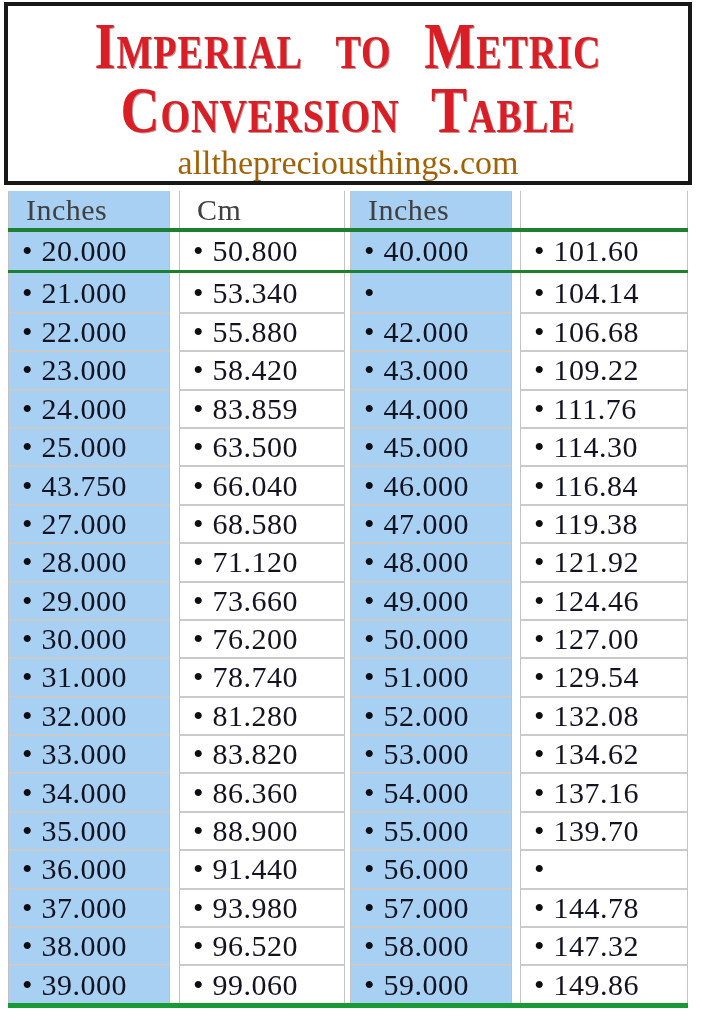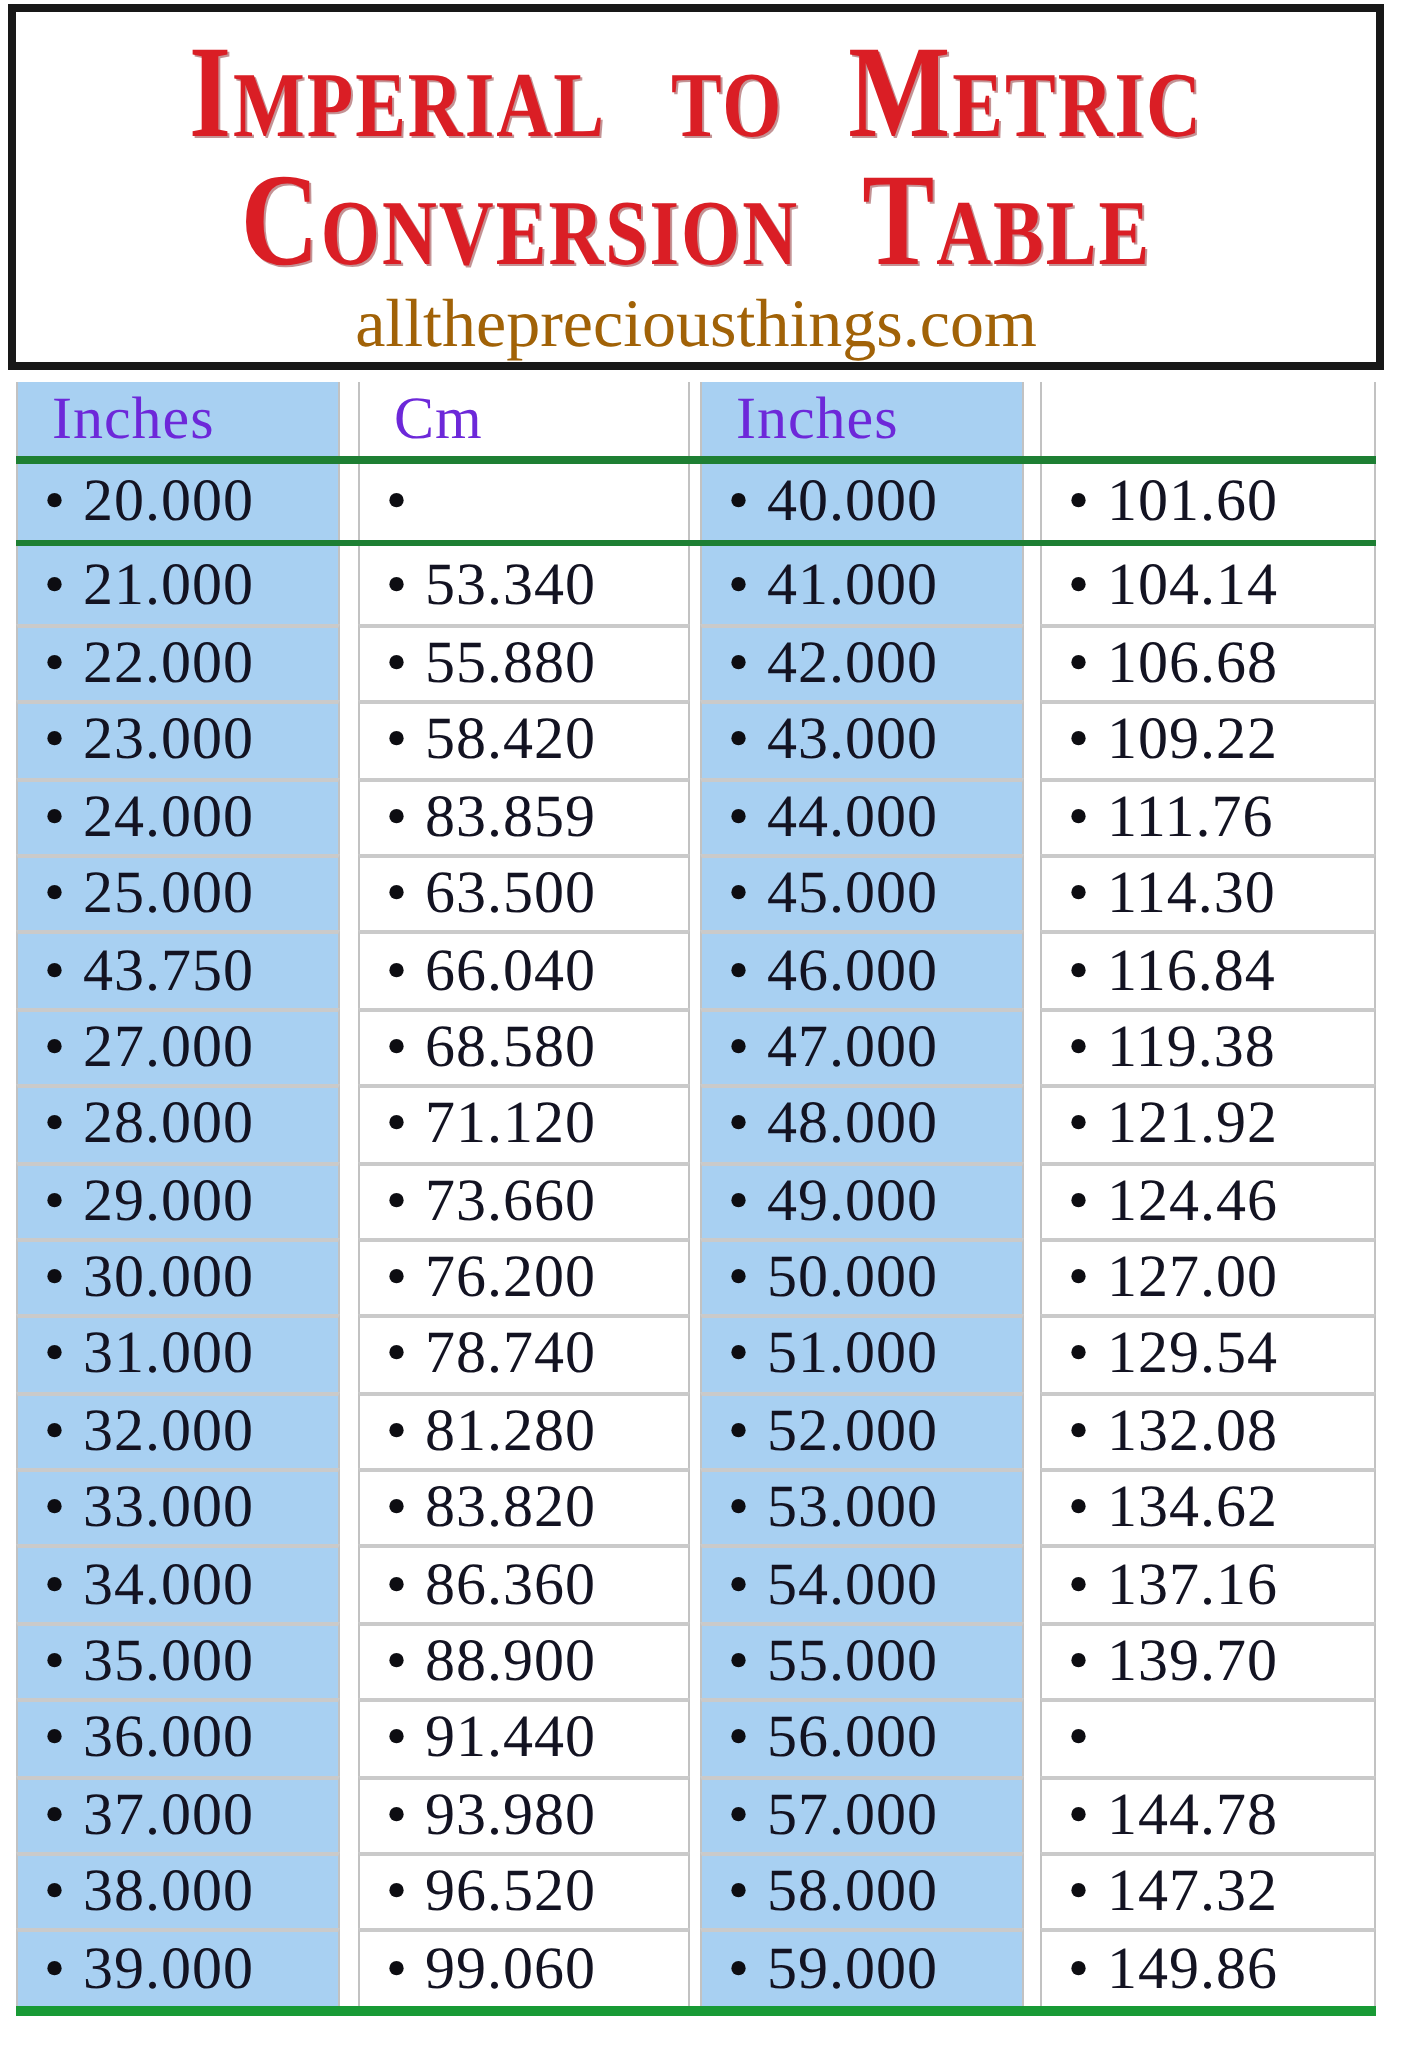--- a/index.html
+++ b/index.html
@@ -33,21 +33,21 @@
   .cell{
     box-sizing:border-box;display:flex;align-items:center;
     padding-left:13px;height:100%;
     border-left:1.5px solid #c2c2c2;border-right:1.5px solid #c2c2c2;
   }
   .c0{width:162px;margin-right:9px;background:#a8d0f2;}
   .c1{width:166px;margin-right:5px;background:#ffffff;}
   .c2{width:162px;margin-right:8px;background:#a8d0f2;}
   .c3{width:168px;background:#ffffff;}
   .sep .cell{border-top:2px solid #cacaca;}
-  .hlabel{font-size:30px;color:#6d28d9;letter-spacing:.5px;padding-left:4px;}
+  .hlabel{font-size:30px;color:#404040;letter-spacing:.5px;padding-left:4px;}
   .bullet{font-size:30px;color:#0d0d12;margin-right:9px;line-height:1;}
   .val{font-size:30px;color:#131322;letter-spacing:.5px;}
   .greenbar{height:3.5px;width:680px;background:#1e7f33;}
   .greenbar.bottom{height:5px;background:#189a35;}
 </style>
 </head>
 <body>
 
 <div>
 
@@ -74,20 +74,21 @@
     </div>
     <div class="greenbar"></div>
     <div id="rows">
         <div class="trow">
           <div class="cell c0">
             <span class="bullet">•</span>
             <span class="val">20.000</span>
           </div>
           <div class="cell c1">
             <span class="bullet">•</span>
+            <span class="val">50.800</span>
           </div>
           <div class="cell c2">
             <span class="bullet">•</span>
             <span class="val">40.000</span>
           </div>
           <div class="cell c3">
             <span class="bullet">•</span>
             <span class="val">101.60</span>
           </div>
         </div>
@@ -96,21 +97,20 @@
           <div class="cell c0">
             <span class="bullet">•</span>
             <span class="val">21.000</span>
           </div>
           <div class="cell c1">
             <span class="bullet">•</span>
             <span class="val">53.340</span>
           </div>
           <div class="cell c2">
             <span class="bullet">•</span>
-            <span class="val">41.000</span>
           </div>
           <div class="cell c3">
             <span class="bullet">•</span>
             <span class="val">104.14</span>
           </div>
         </div>
         <div class="trow sep">
           <div class="cell c0">
             <span class="bullet">•</span>
             <span class="val">22.000</span>

